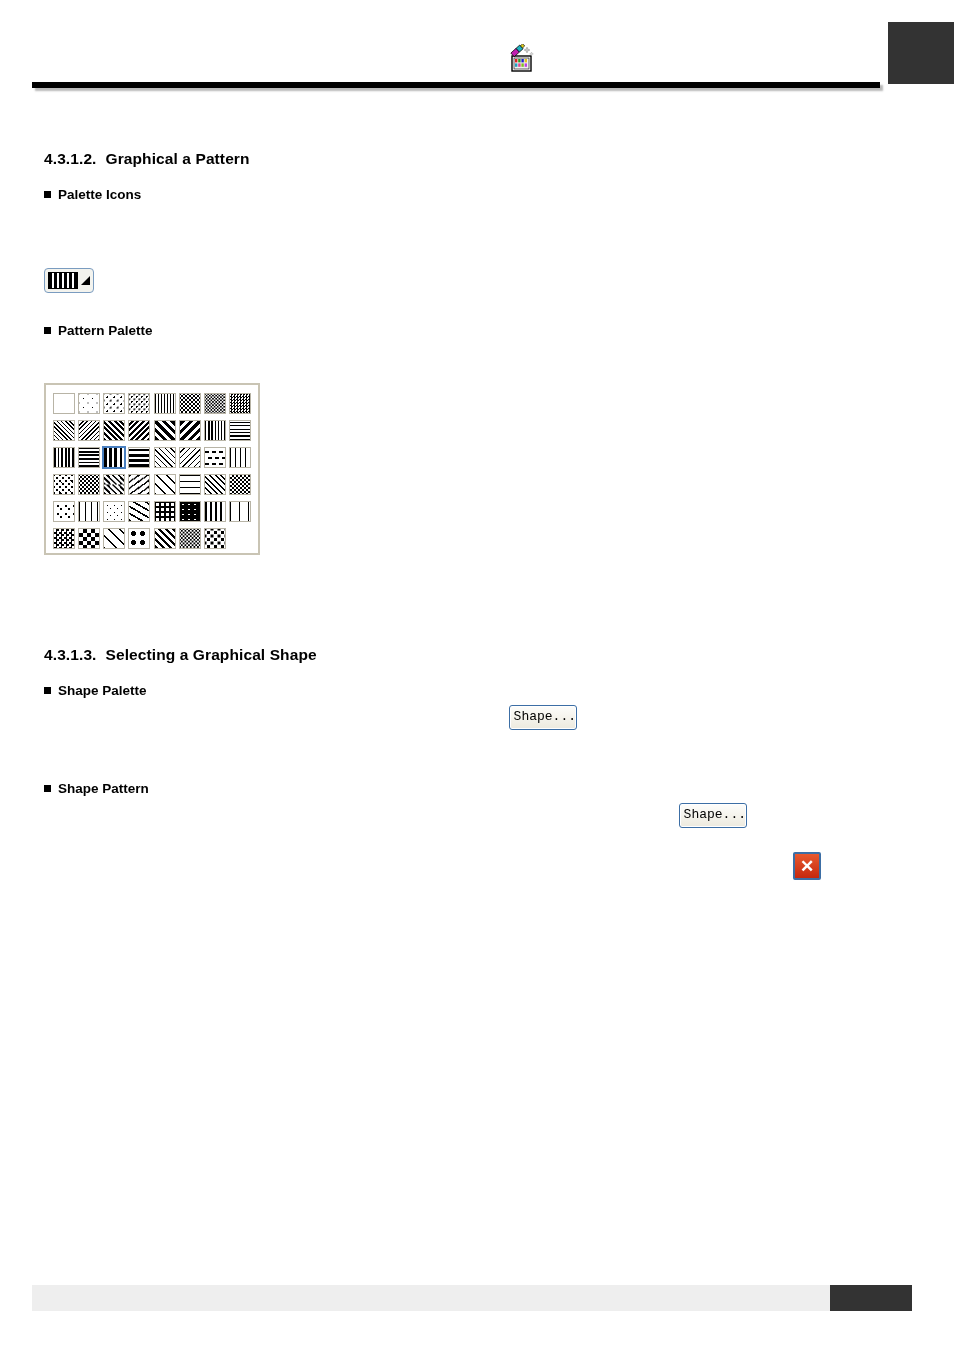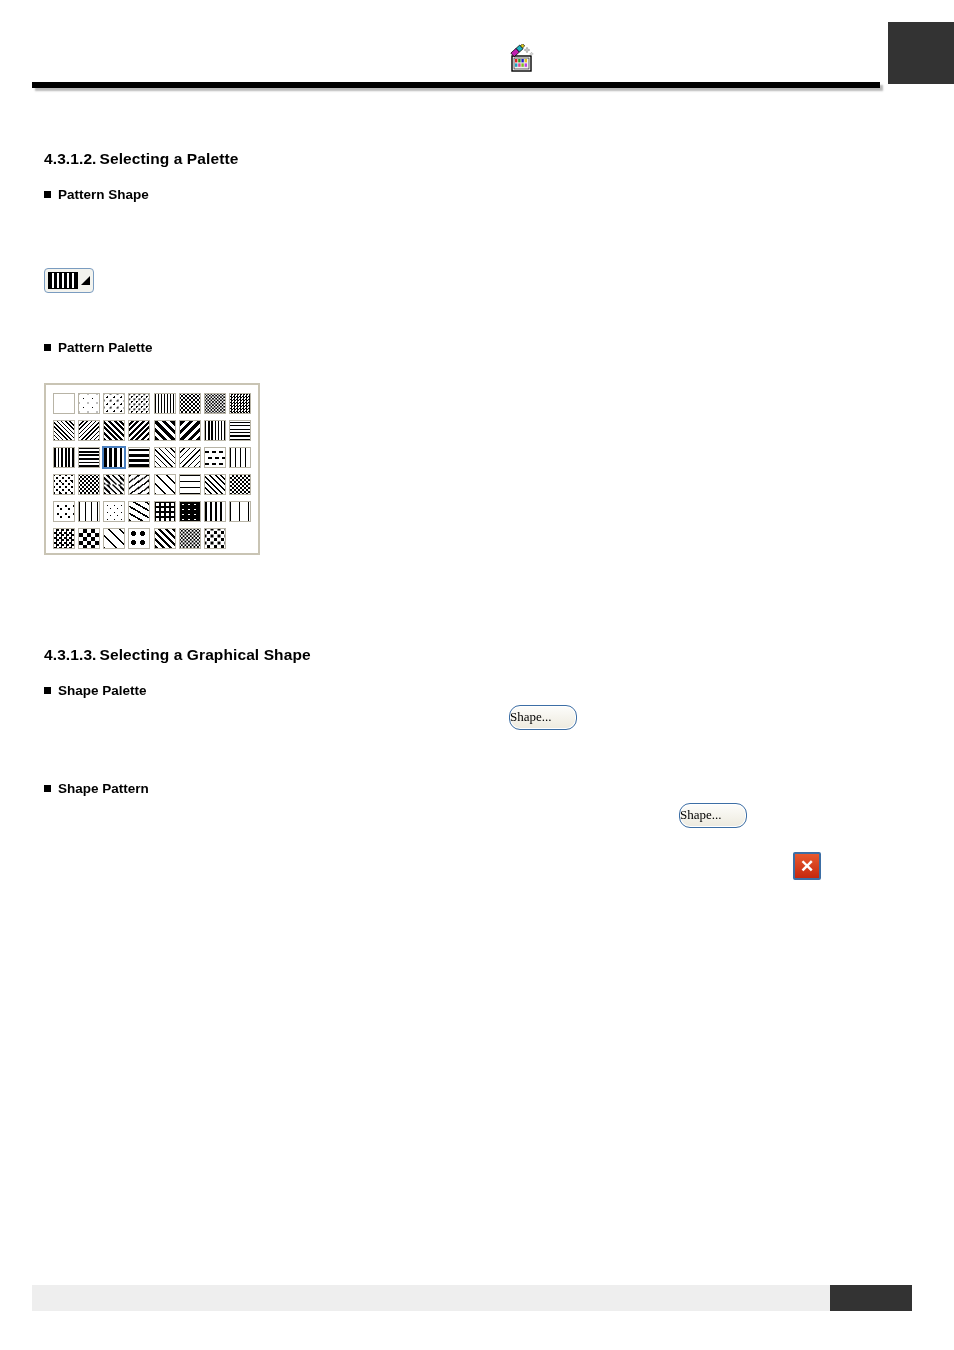--- a/index.html
+++ b/index.html
@@ -43,21 +43,21 @@
   }
 
   
   .section-heading {
     position: absolute;
     font-size: 15.5px;
     font-weight: bold;
     letter-spacing: 0.1px;
     white-space: nowrap;
   }
-  .section-heading .num { margin-right: 3px; }
+  .section-heading .num { margin-right: 9px; }
 
   .bullet-heading {
     position: absolute;
     font-size: 13.5px;
     font-weight: bold;
     white-space: nowrap;
   }
   .bullet-heading .sq {
     display: inline-block;
     width: 7px;
@@ -131,26 +131,26 @@
   }
   .swatch.blank-cell {
     border: none;
     background: none;
   }
 
   
   .shape-btn {
     position: absolute;
     border: 1px solid #3c6ea5;
-    border-radius: 11px;
+    border-radius: 3px;
     background: linear-gradient(#fdfdfb, #edeade);
     font-size: 13px;
-    font-family: Liberation Serif, serif;
+    font-family: Liberation Mono, monospace;
     color: #000;
-    text-align: left;
+    text-align: right;
     line-height: 22px;
     box-shadow: inset 0 0 0 1px #ffffff;
     box-sizing: border-box;
   }
   #shape-btn-1 { left: 509px; top: 705px; width: 68px; height: 25px; }
   #shape-btn-2 { left: 679px; top: 803px; width: 68px; height: 25px; }
 
   .close-btn {
     position: absolute;
     left: 793px;
@@ -213,33 +213,33 @@
     </g>
     <path d="M21 3 l0.9 2.1 2.1 0.9 -2.1 0.9 -0.9 2.1 -0.9 -2.1 -2.1 -0.9 2.1 -0.9 z" fill="#c8c8c8" stroke="#808080" stroke-width="0.4"></path>
     <path d="M25.5 8 l0.6 1.3 1.3 0.6 -1.3 0.6 -0.6 1.3 -0.6 -1.3 -1.3 -0.6 1.3 -0.6 z" fill="#d8d8d8" stroke="#909090" stroke-width="0.3"></path>
   </svg>
 </div>
 
 <div class="header-rule"></div>
 <div class="corner-block"></div>
 
 <div class="section-heading" style="left:44px; top:150px;">
-  <span class="num">4.3.1.2.</span><span>Selecting a Palette</span>
+  <span class="num">4.3.1.2.</span><span>Graphical a Pattern</span>
 </div>
 
 <div class="bullet-heading" style="left:44px; top:187px;">
-  <span class="sq"></span><span>Pattern Shape</span>
+  <span class="sq"></span><span>Palette Icons</span>
 </div>
 
 <div class="pattern-icon-btn">
   <div class="pattern-icon-swatch"></div>
   <div class="pattern-icon-tri"></div>
 </div>
 
-<div class="bullet-heading" style="left:44px; top:340px;">
+<div class="bullet-heading" style="left:44px; top:323px;">
   <span class="sq"></span><span>Pattern Palette</span>
 </div>
 
 <div class="pattern-palette" id="pattern-palette">
     <div class="swatch"></div>
     <div class="swatch" style="background: radial-gradient(rgb(0, 0, 0) 0.9px, transparent 0.9px) 0px 0px / 9px 9px, radial-gradient(rgb(0, 0, 0) 0.9px, transparent 0.9px) 4.5px 4.5px / 9px 9px;"></div>
     <div class="swatch" style="background: radial-gradient(rgb(0, 0, 0) 1px, transparent 1px) 0px 0px / 7px 7px, radial-gradient(rgb(0, 0, 0) 1px, transparent 1px) 3.5px 3.5px / 7px 7px;"></div>
     <div class="swatch" style="background: radial-gradient(rgb(0, 0, 0) 1px, transparent 1px) 0px 0px / 5px 5px, radial-gradient(rgb(0, 0, 0) 1px, transparent 1px) 2.5px 2.5px / 5px 5px;"></div>
     <div class="swatch" style="background: repeating-linear-gradient(90deg, rgb(0, 0, 0) 0px, rgb(0, 0, 0) 1px, rgb(255, 255, 255) 1px, rgb(255, 255, 255) 3px), repeating-linear-gradient(0deg, rgb(255, 255, 255) 0px, rgb(255, 255, 255) 1px, rgba(255, 255, 255, 0.6) 1px, rgba(255, 255, 255, 0.6) 2px);"></div>
     <div class="swatch" style="background: radial-gradient(rgb(0, 0, 0) 1px, transparent 1px) 0px 0px / 4px 4px, radial-gradient(rgb(0, 0, 0) 1px, transparent 1px) 2px 2px / 4px 4px;"></div>

